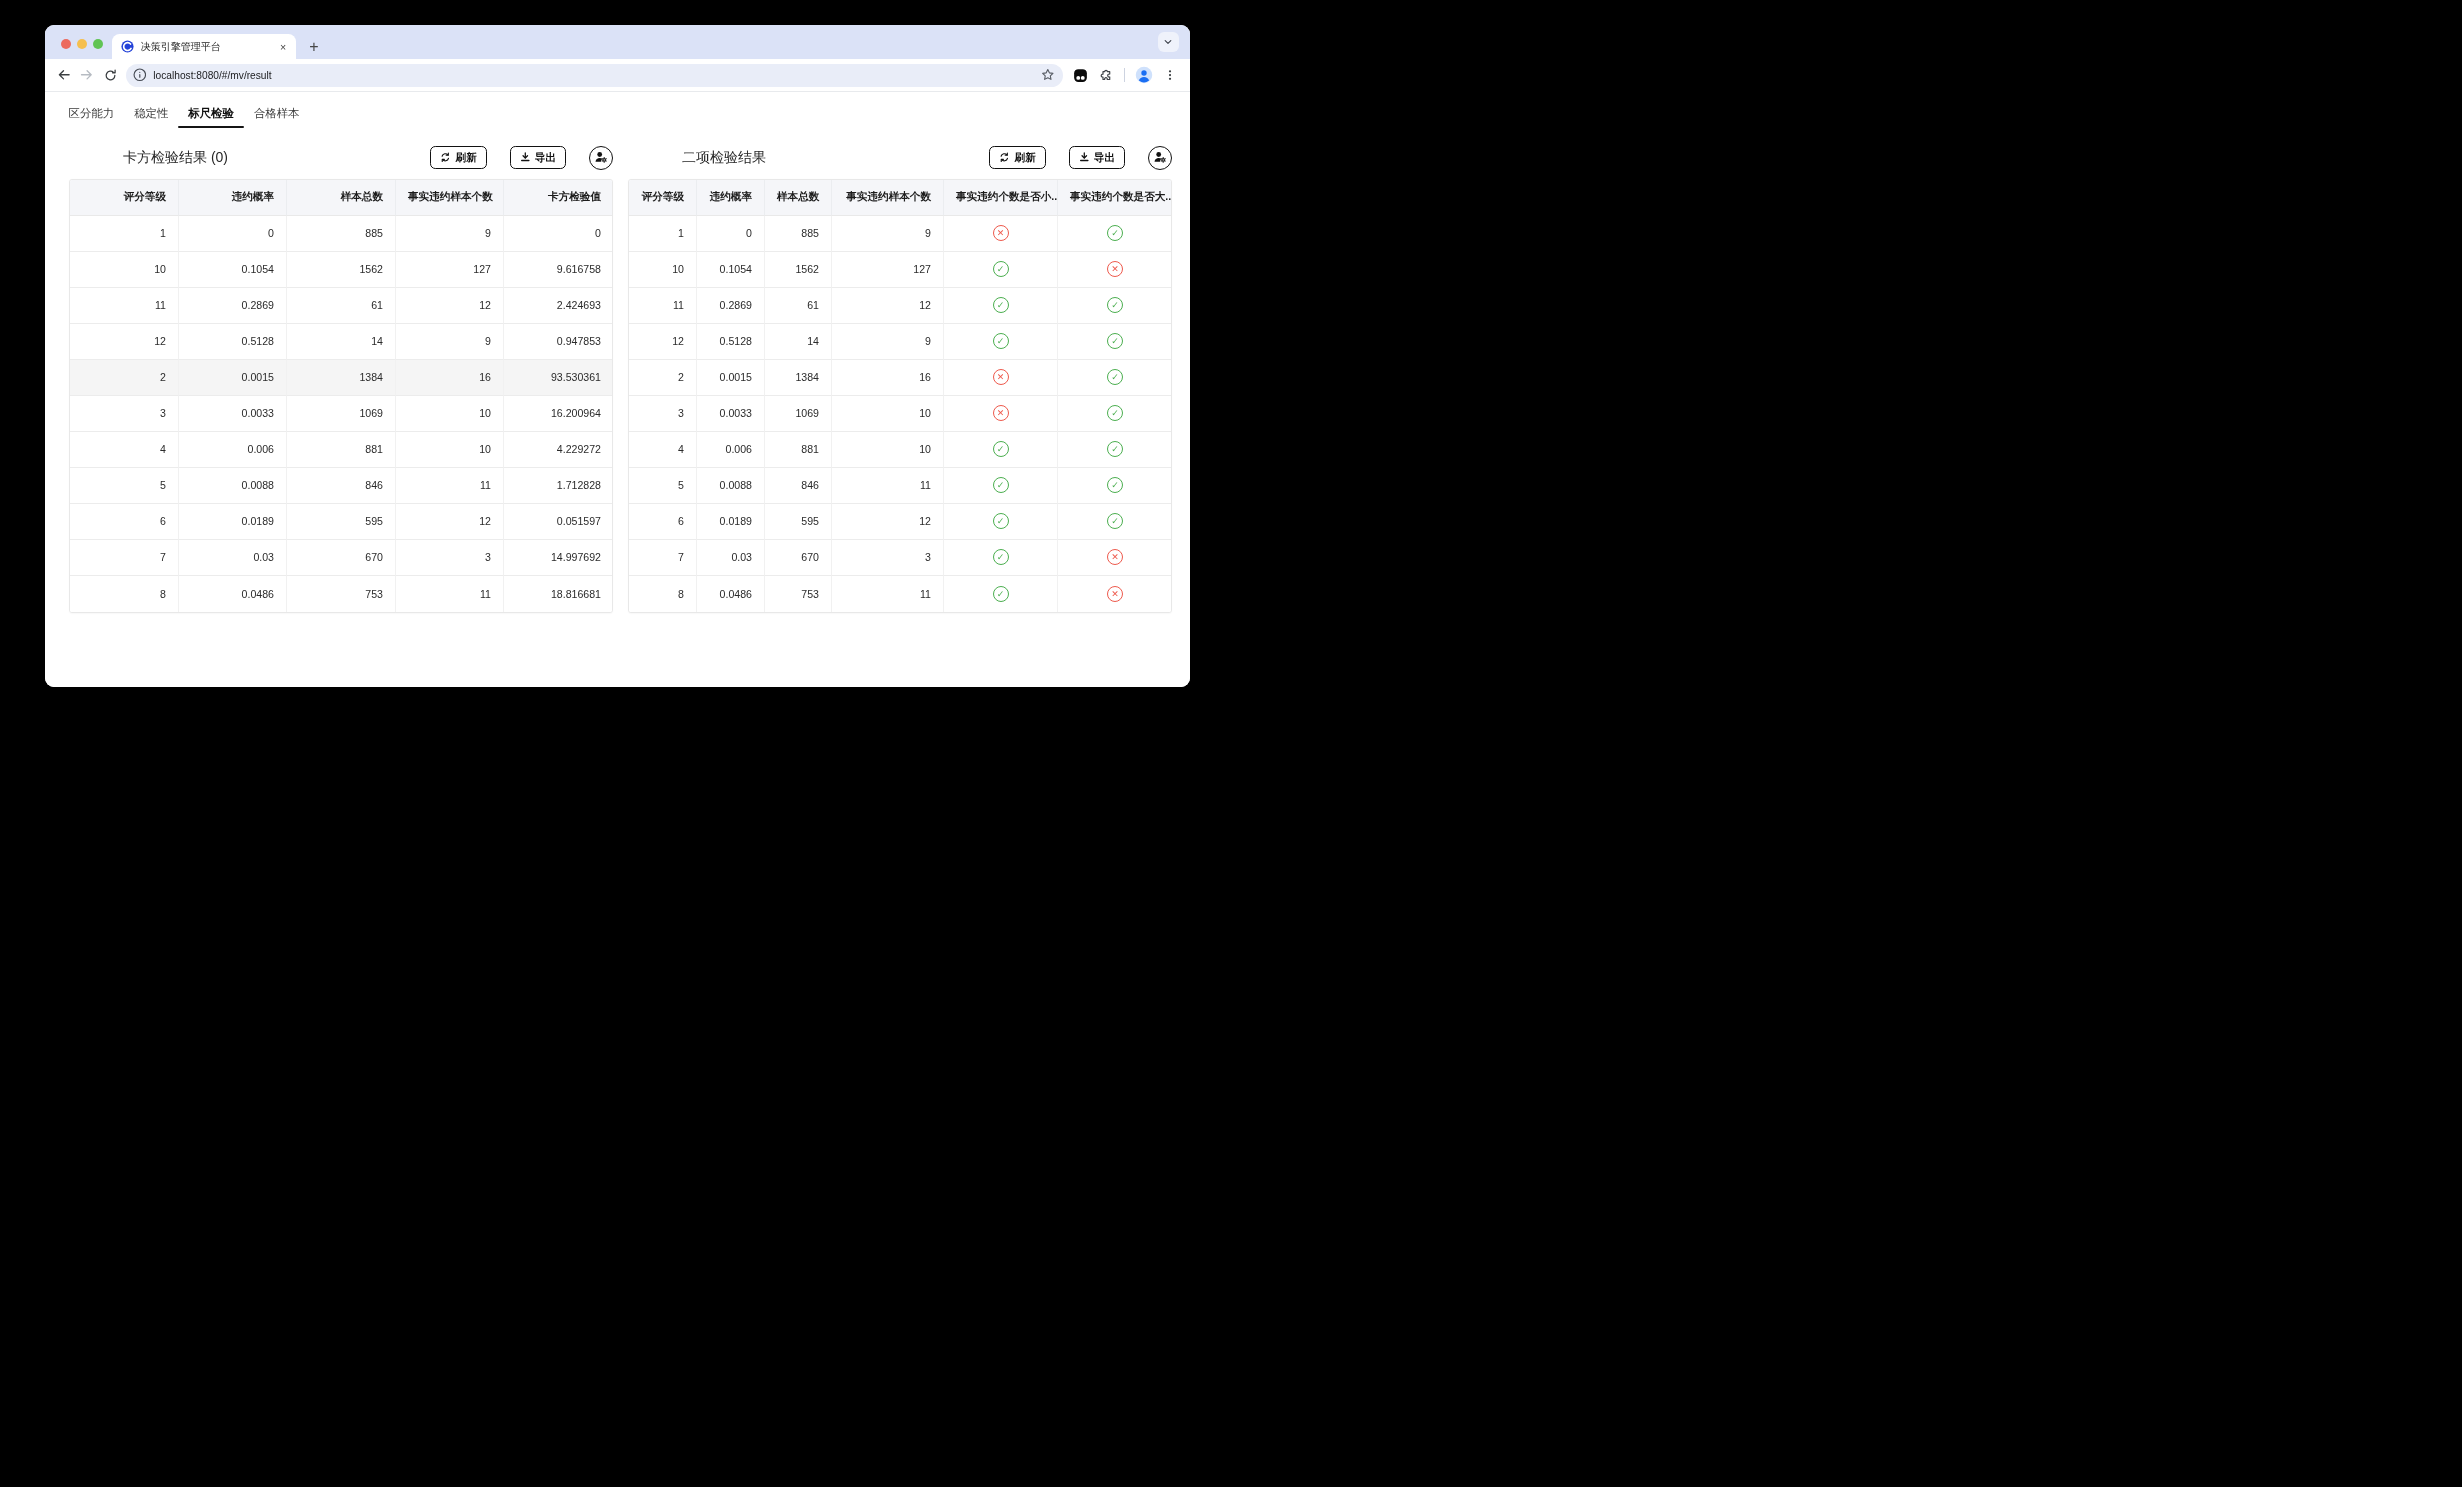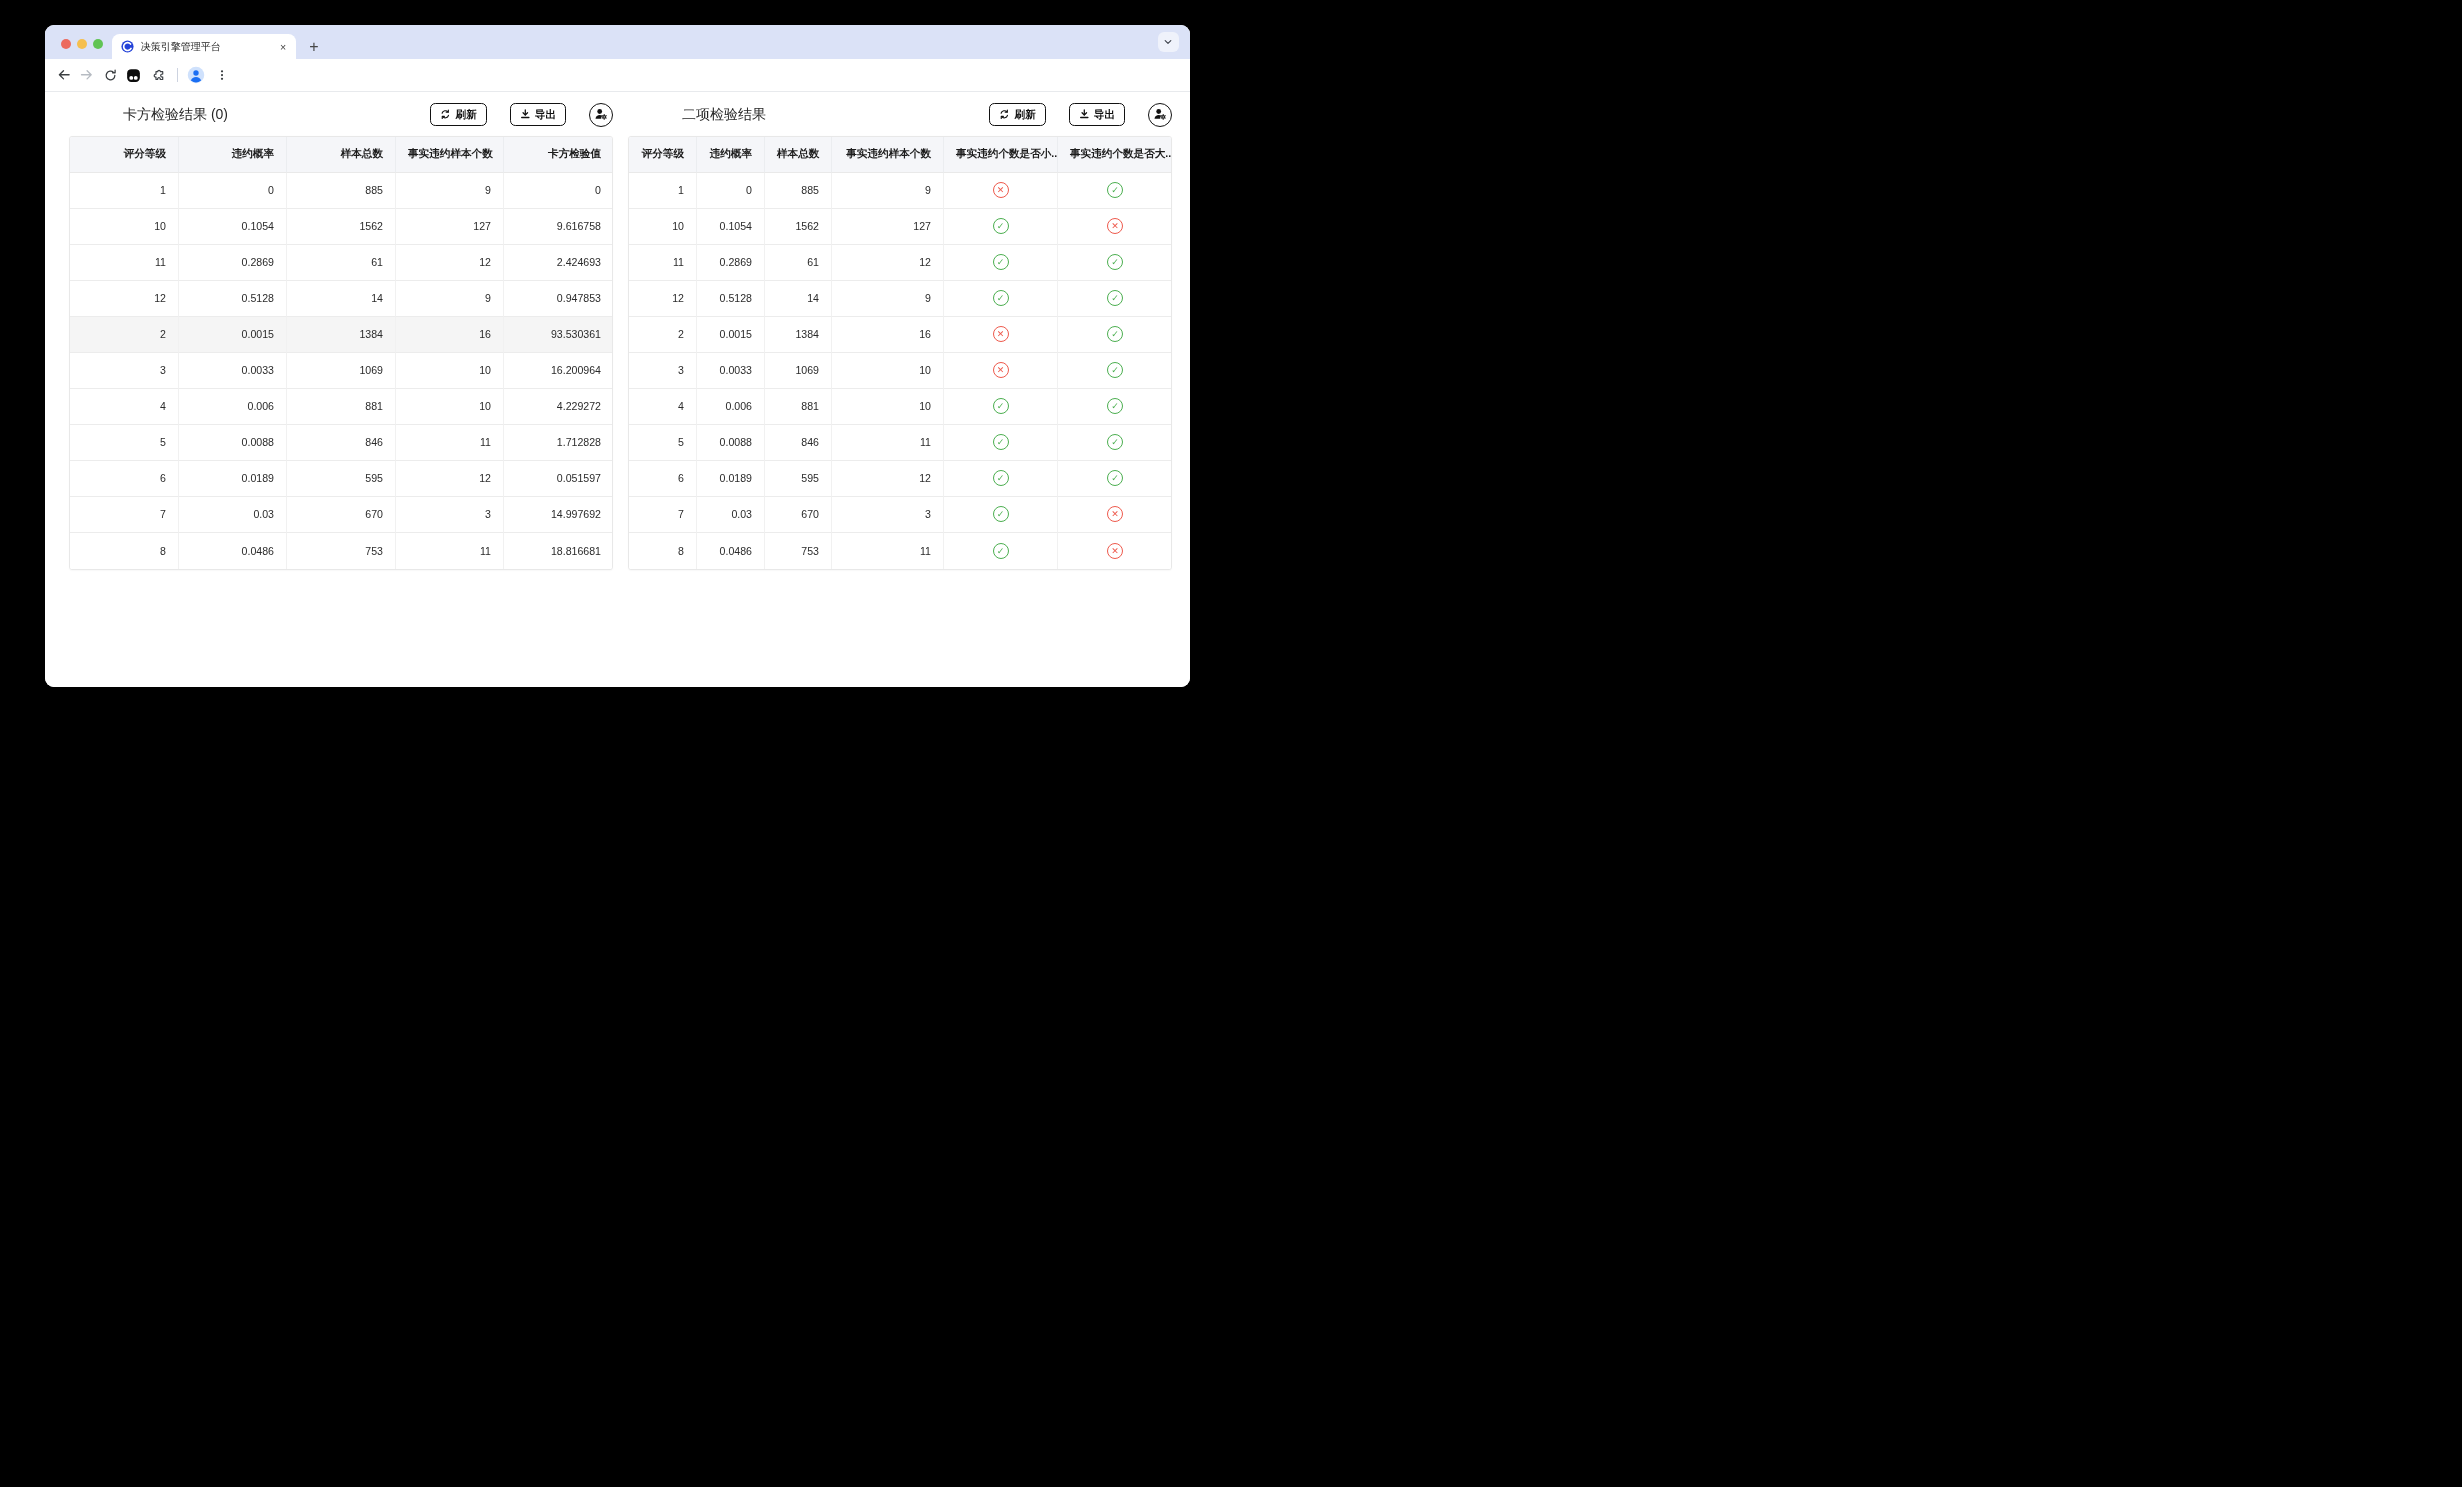--- a/index.html
+++ b/index.html
@@ -119,20 +119,31 @@
       <svg width="13.6" height="13.6" viewBox="0 0 18 18">
         <path d="M2 9h12.8M9.4 3.6 14.8 9l-5.4 5.4" fill="none" stroke="#b6bbc2" stroke-width="1.8" stroke-linecap="round" stroke-linejoin="round"></path>
       </svg>
     </span>
     <span class="nav-ic">
       <svg width="13" height="13" viewBox="0 0 18 18">
         <path d="M15 9a6 6 0 1 1-1.8-4.3" fill="none" stroke="#3c4043" stroke-width="1.8" stroke-linecap="round"></path>
         <path d="M15.4 1.6v3.6h-3.6" fill="none" stroke="#3c4043" stroke-width="1.8" stroke-linecap="round" stroke-linejoin="round"></path>
       </svg>
     </span>
+    <div class="urlbar">
+      <svg class="info-ic" viewBox="0 0 18 18">
+        <circle cx="9" cy="9" r="7.6" fill="none" stroke="#474c55" stroke-width="1.5"></circle>
+        <rect x="8.2" y="8" width="1.6" height="5" rx="0.8" fill="#474c55"></rect>
+        <rect x="8.2" y="4.8" width="1.6" height="1.7" rx="0.8" fill="#474c55"></rect>
+      </svg>
+      <span class="url-text">localhost:8080/#/mv/result</span>
+      <svg width="13.6" height="13.6" viewBox="0 0 16 16">
+        <path d="M8 1.9l1.85 3.8 4.2.6-3.05 2.95.72 4.15L8 11.4l-3.72 2 .72-4.15L1.95 6.3l4.2-.6z" fill="none" stroke="#565b63" stroke-width="1.3" stroke-linejoin="round"></path>
+      </svg>
+    </div>
     <div class="tb-right">
       <span class="nav-ic">
         <svg width="15" height="15" viewBox="0 0 20 20">
           <rect x="1.5" y="1.5" width="17" height="17" rx="5.5" fill="#0c0c0c"></rect>
           <circle cx="7" cy="13.2" r="2.6" fill="#fff"></circle>
           <circle cx="13" cy="13.2" r="2.6" fill="#fff"></circle>
         </svg>
       </span>
       <span class="nav-ic">
         <svg width="14.4" height="14.4" viewBox="0 0 18 18">
@@ -153,20 +164,26 @@
             <circle cx="8" cy="8" r="1.5" fill="#3c4043"></circle>
             <circle cx="8" cy="13" r="1.5" fill="#3c4043"></circle>
         </svg>
       </span>
     </div>
   </div>
 
   <div class="content">
 
 
+    <div class="tabs-nav" id="tabs-nav">
+        <div class="tnav-item">区分能力</div>
+        <div class="tnav-item">稳定性</div>
+        <div class="tnav-item active">标尺检验</div>
+        <div class="tnav-item">合格样本</div>
+      </div>
 
     <div class="panels">
 
       <section class="panel">
         <div class="panel-head">
           <span class="panel-title">卡方检验结果 (0)</span>
           <span class="panel-actions">
             <button class="btn">
               <svg width="10.6" height="10.6" viewBox="0 0 16 16">
                 <path d="M3.2 6.4a5.1 5.1 0 0 1 8.9-1.9" fill="none" stroke="#121212" stroke-width="1.7" stroke-linecap="round"></path>

